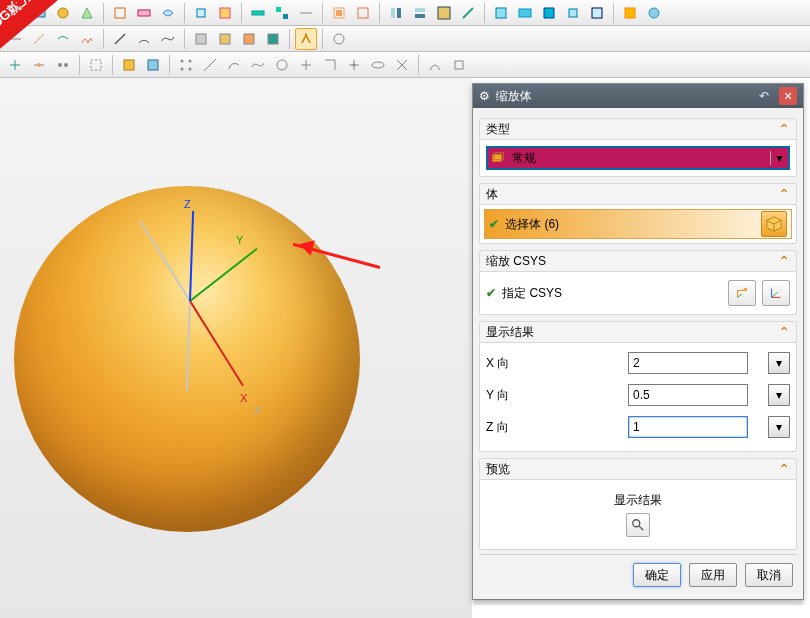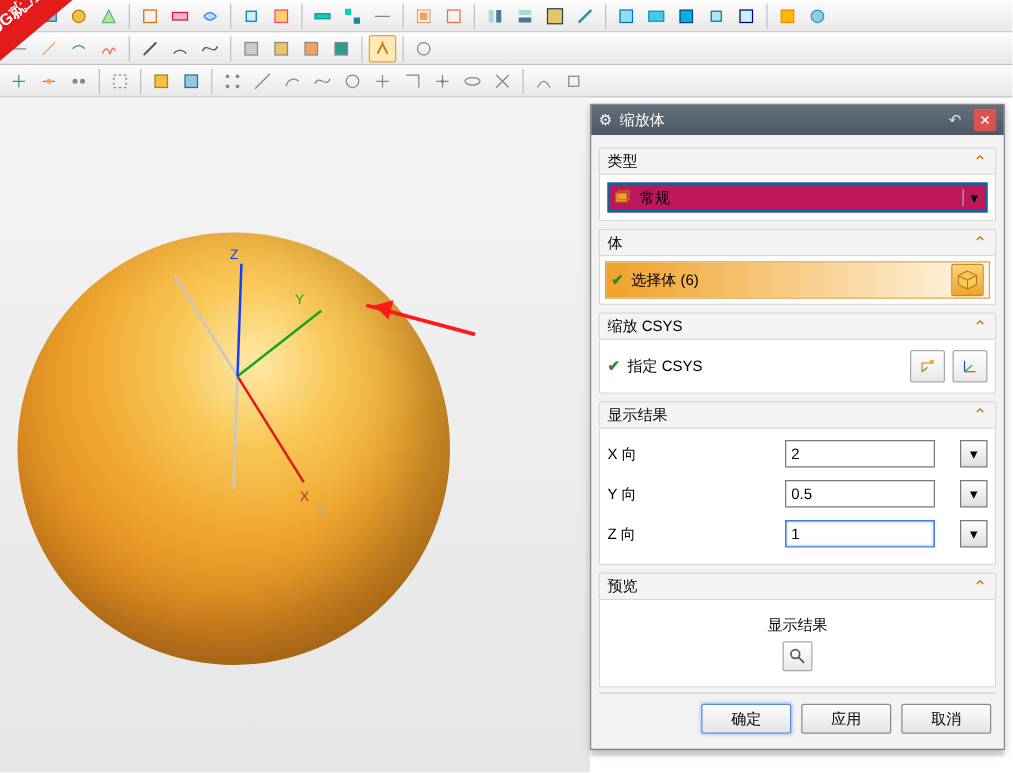--- a/index.html
+++ b/index.html
@@ -74,21 +74,21 @@
   .scale-row label { width: 40px; }
   .scale-row .spacer { flex: 1; }
   .scale-input { width: 120px; height: 22px; border: 1px solid #7a7a7a; padding: 0 4px; background: #fff; }
   .scale-input.focus { border-color: #3b7ddd; box-shadow: 0 0 2px #3b7ddd inset; }
   .dd-arrow { width: 22px; height: 22px; border: 1px solid #7a7a7a; background: linear-gradient(#fff,#dedede); display: flex; align-items: center; justify-content: center; cursor: pointer; }
 
   .show-result { display: flex; justify-content: flex-start; align-items: center; gap: 4px; padding: 6px 0; flex-direction: column; }
   .show-result .mag { width: 24px; height: 24px; border: 1px solid #a7a7a7; border-radius: 2px; background: linear-gradient(#fff,#e8e8e8); display: flex; align-items: center; justify-content: center; cursor: pointer; }
 
   .dlg-buttons { display: flex; justify-content: flex-end; gap: 8px; padding: 8px 4px 2px; border-top: 1px solid #d0d0d0; margin-top: 4px; }
-  .dlg-buttons button { width: 72px; height: 24px; border: 1px solid #8a8a8a; background: linear-gradient(#fdfdfd,#e4e4e4); cursor: pointer; border-radius: 2px; }
+  .dlg-buttons button { width: 48px; height: 24px; border: 1px solid #8a8a8a; background: linear-gradient(#fdfdfd,#e4e4e4); cursor: pointer; border-radius: 2px; }
   .dlg-buttons button.primary { border-color: #5b8dd6; box-shadow: 0 0 3px #8bb4ef; }
 
   .panel-shadow { position:absolute; left:0; right:0; bottom:-6px; height:6px; background: rgba(0,0,0,.08); }
 </style>
 </head>
 <body>
 
 <div class="toolbar">
   <div class="tbtn">
       <svg viewBox="0 0 16 16">

